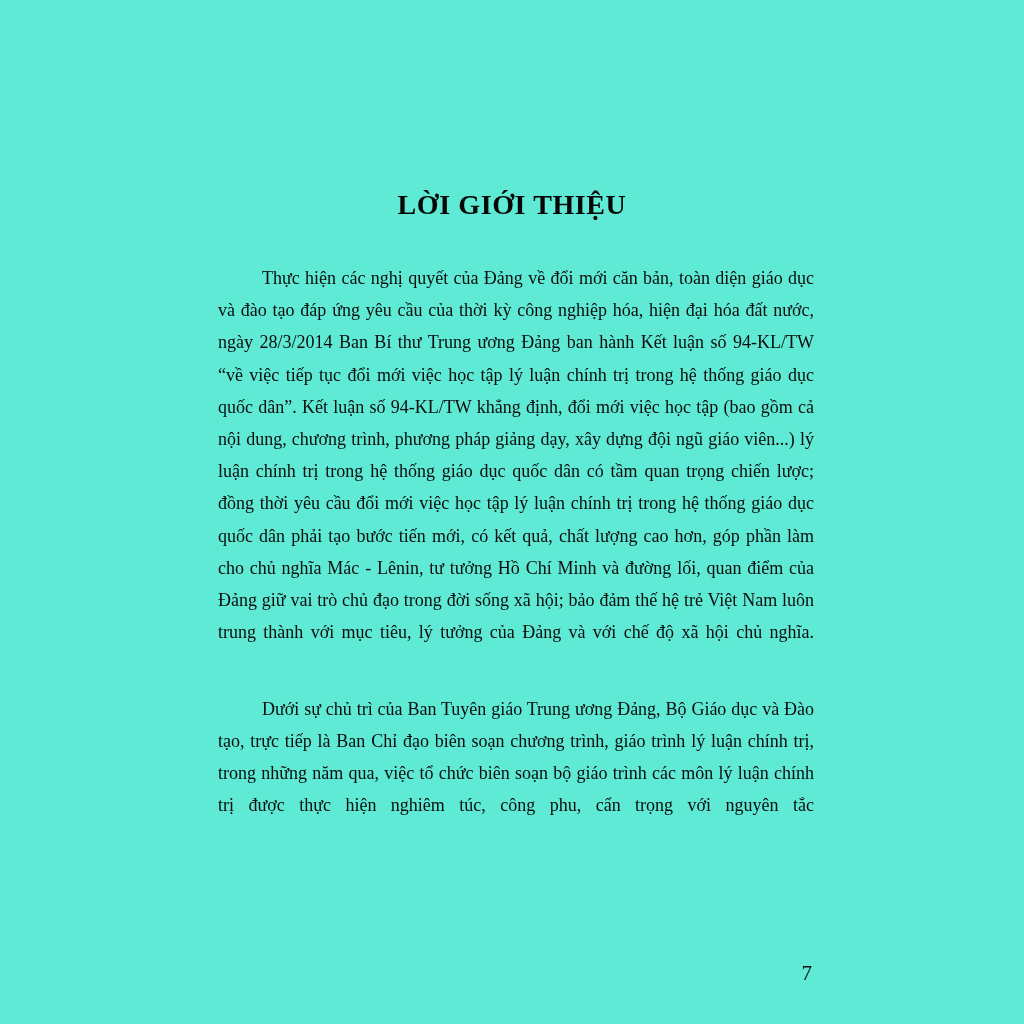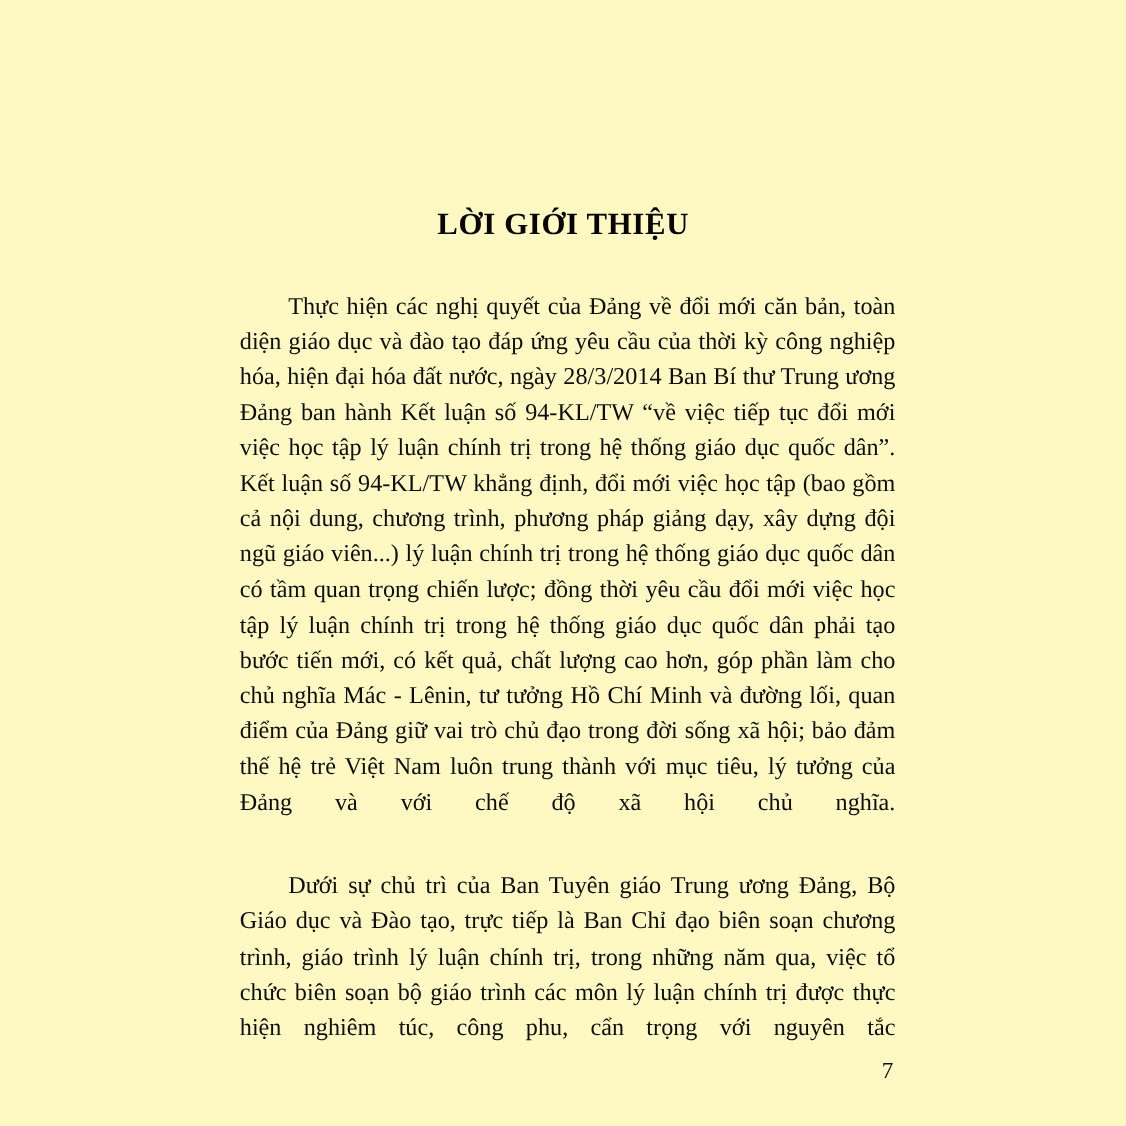--- a/index.html
+++ b/index.html
@@ -12,21 +12,21 @@
     background: #ffffff;
     font-family: "Liberation Serif", "DejaVu Serif", serif;
     color: #0b0b0b;
     overflow: hidden;
   }
 
   .page {
     position: relative;
     width: 1024px;
     height: 1024px;
-    background: #fef9c3;
+    background: #5eead4;
   }
 
   
   .page-title {
     position: absolute;
     top: 171px;
     left: 0;
     width: 1024px;
     text-align: center;
     font-size: 28px;
@@ -39,21 +39,21 @@
   
   .text-column {
     position: absolute;
     top: 262px;
     left: 218px;
     width: 596px;
   }
 
   .body-paragraph {
     margin: 0;
-    font-size: 22px;
+    font-size: 18px;
     line-height: 32.2px;
     text-align: justify;
     text-justify: inter-word;
     text-indent: 44px;
     color: #0d0d0d;
     -webkit-font-smoothing: antialiased;
   }
 
   .body-paragraph + .body-paragraph {
     margin-top: 12px;

